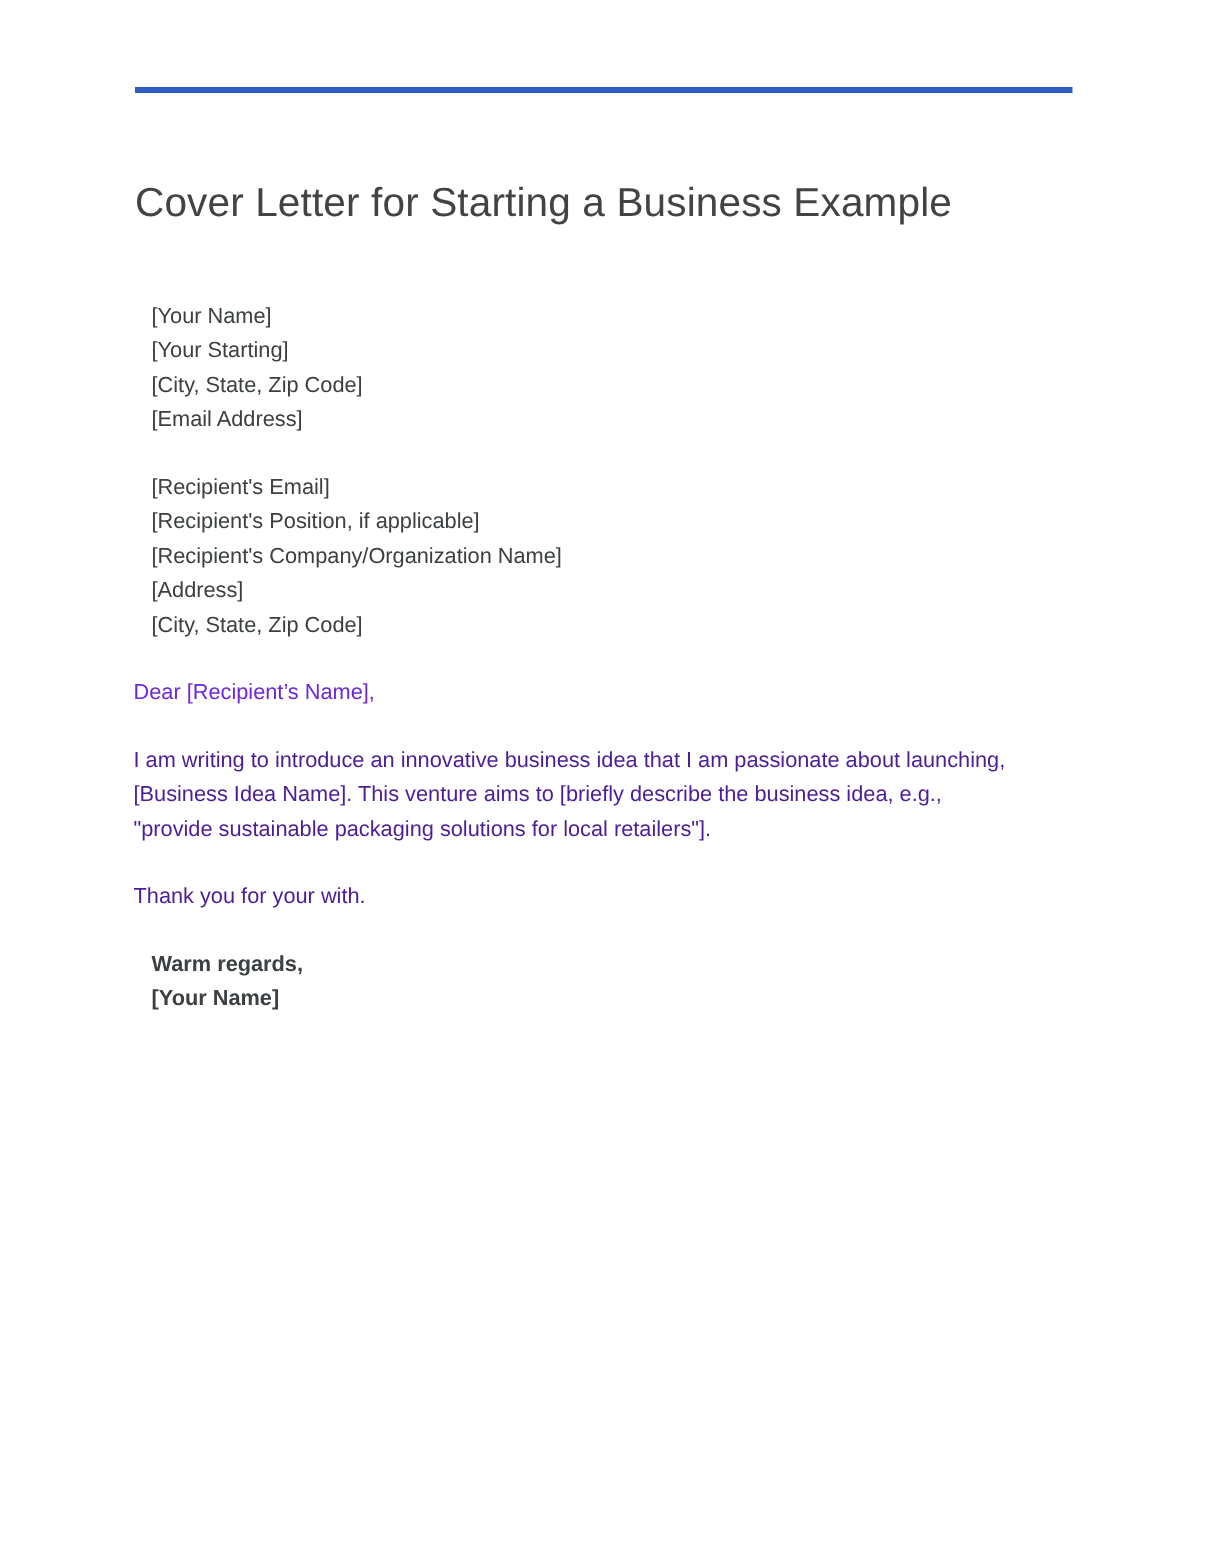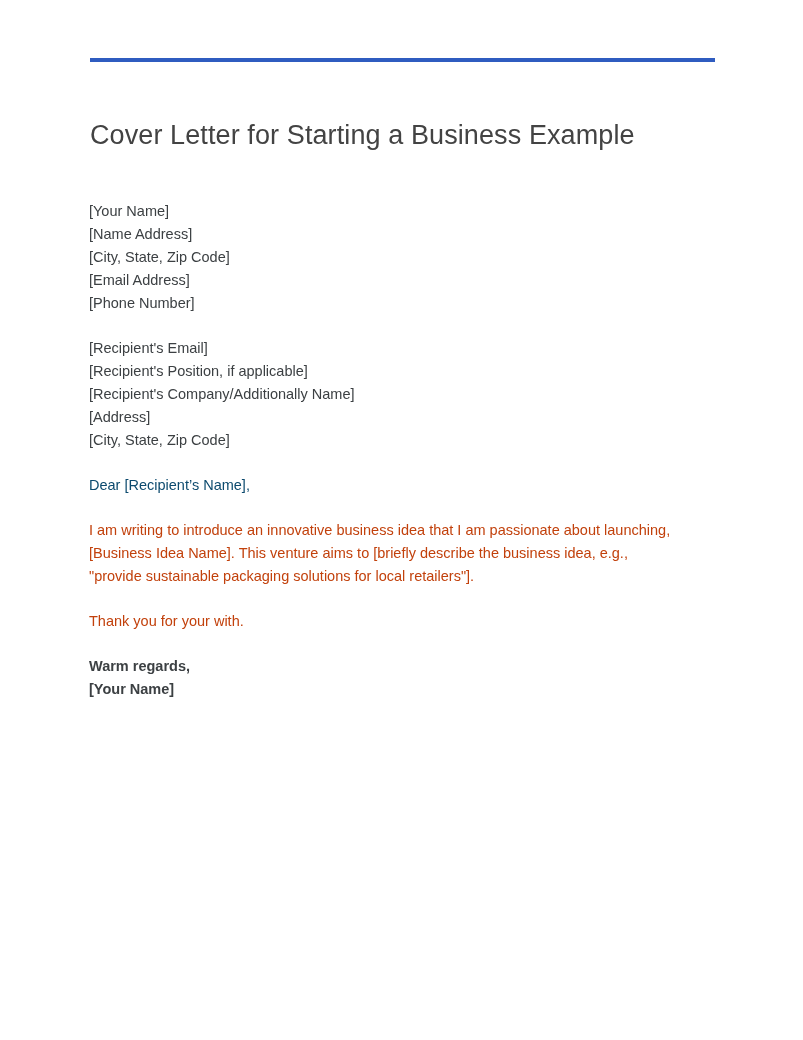--- a/index.html
+++ b/index.html
@@ -40,69 +40,68 @@
     letter-spacing: 0.1px;
     line-height: 1.3;
   }
   .body-wrap {
     position: absolute;
     left: 89px;
     top: 200px;
     width: 600px;
   }
   .blk {
-    margin: 0 0 22px 0;
+    margin: 0 0 22px 12px;
   }
   .blk:last-child {
     margin-bottom: 0;
     font-weight: bold;
   }
   .line {
     font-size: 14.5px;
     line-height: 23px;
     color: #3c4043;
     white-space: pre-wrap;
   }
   .para {
     font-size: 14.5px;
     line-height: 23px;
-    color: #c2410c;
+    color: #4c1d95;
     margin: 0 12px 22px 0;
     white-space: pre-wrap;
   }
   .salutation {
     font-size: 14.5px;
     line-height: 23px;
-    color: #0c4a6e;
+    color: #6d28d9;
     margin: 0 0 22px 0;
   }
 </style>
 </head>
 <body>
 
 <div class="page">
 
   <div class="top-rule"></div>
 
   <h1 class="doc-title">Cover Letter for Starting a Business Example</h1>
 
   <div class="body-wrap">
 
     <div class="blk">
       <div class="line">[Your Name]</div>
-      <div class="line">[Name Address]</div>
+      <div class="line">[Your Starting]</div>
       <div class="line">[City, State, Zip Code]</div>
       <div class="line">[Email Address]</div>
-      <div class="line">[Phone Number]</div>
     </div>
 
     <div class="blk">
       <div class="line">[Recipient's Email]</div>
       <div class="line">[Recipient's Position, if applicable]</div>
-      <div class="line">[Recipient's Company/Additionally Name]</div>
+      <div class="line">[Recipient's Company/Organization Name]</div>
       <div class="line">[Address]</div>
       <div class="line">[City, State, Zip Code]</div>
     </div>
 
     <p class="salutation">Dear [Recipient’s Name],</p>
 
     <p class="para">I am writing to introduce an innovative business idea that I am passionate about launching, [Business Idea Name]. This venture aims to [briefly describe the business idea, e.g., "provide sustainable packaging solutions for local retailers"].</p>
     <p class="para">Thank you for your with.</p>
 
     <div class="blk">

